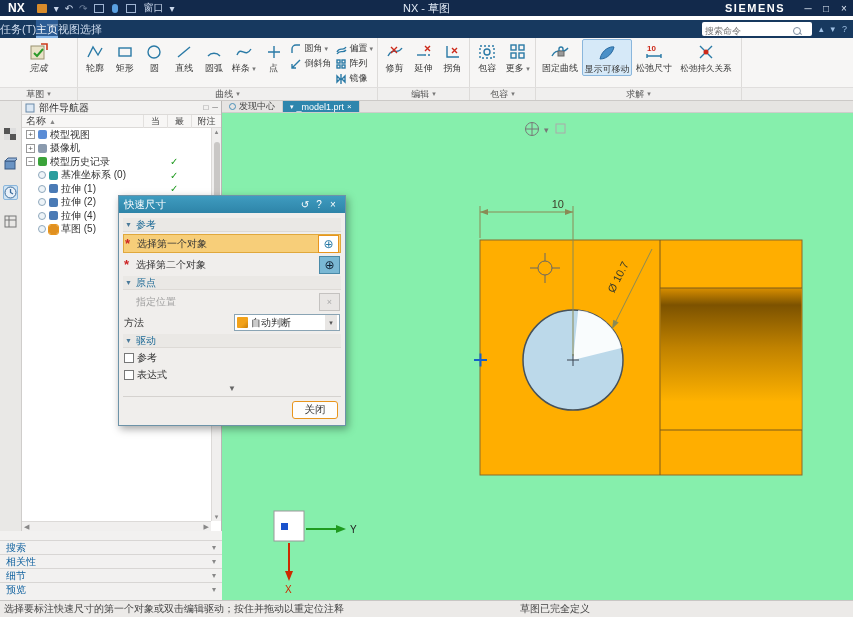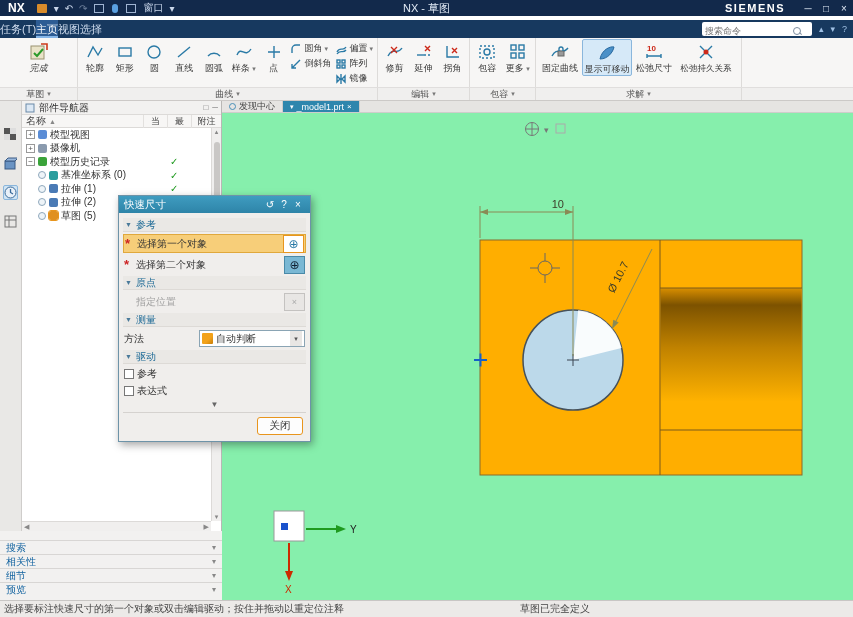--- a/index.html
+++ b/index.html
@@ -89,21 +89,21 @@
   
   .canvas { position:absolute; left:222px; top:101px; right:0; bottom:17px; background:#86efac; z-index:5; }
   .ctabbar { height:12px; background:#e6e4e2; border-bottom:1px solid #cfcdcb; display:flex; font-size:9px; align-items:stretch; }
   .ctab { display:flex; align-items:center; gap:3px; padding:0 7px; color:#444; border-right:1px solid #cfcdcb; }
   .ctab.active { background:#2e86ad; color:#fff; }
   .ctab .dot { width:7px; height:7px; border-radius:50%; border:1.5px solid #4a90b8; }
   .ctab.active .x { font-size:8px; }
   svg.draw { position:absolute; left:0; top:12px; }
 
   
-  .dialog { position:absolute; left:118px; top:195px; width:193px; z-index:40; background:#f0eeec;
+  .dialog { position:absolute; left:118px; top:195px; width:228px; z-index:40; background:#f0eeec;
             border:1px solid #6d93a8; box-shadow:2px 3px 8px rgba(0,0,0,.35); font-size:10px; }
   .dlg-title { height:17px; background:linear-gradient(#3f9cc0,#2e84a8); color:#fff; display:flex; align-items:center;
                padding:0 5px; font-size:10.5px; }
   .dlg-title .t { flex:1; }
   .dlg-title .ti { width:14px; text-align:center; font-size:10px; }
   .dlg-body { padding:3px 4px 5px; }
   .sec { display:flex; align-items:center; gap:4px; color:#1e6a96; background:#eae8e5; height:14px; padding-left:2px; margin-top:2px; border-bottom:1px solid #dddad6;}
   .sec .sc { font-size:7px; color:#4a7a9a; }
   .drow { display:flex; align-items:center; height:19px; margin:2px 0; gap:3px; padding:0 1px; }
   .drow .star { color:#cc2222; font-size:13px; font-weight:bold; width:9px; line-height:10px; }
@@ -485,20 +485,27 @@
     <div class="trow trel">
       <span class="noexp"></span>
       <span class="fdot"></span>
       <span class="fico" style="background:#4a7ab5"></span>
       <span>拉伸 (2)</span>
       <span class="tcheck">✓</span>
     </div>
     <div class="trow trel">
       <span class="noexp"></span>
       <span class="fdot"></span>
+      <span class="fico" style="background:#4a7ab5"></span>
+      <span>拉伸 (4)</span>
+      <span class="tcheck">✓</span>
+    </div>
+    <div class="trow trel">
+      <span class="noexp"></span>
+      <span class="fdot"></span>
       <span class="fico sel" style="background:#e09020"></span>
       <span>草图 (5)</span>
       <span class="tcheck">✓</span>
     </div>
   </div>
   <div class="vscroll">
     <span>▴</span>
     <span class="vthumb" style="position:absolute;top:12px;"></span>
     <span>▾</span>
   </div>
@@ -638,24 +645,20 @@
       <span>原点</span>
     </div>
     <div class="drow">
       <span class="noexp"></span>
       <span class="rtext gray">指定位置</span>
       <span class="selbtn dis">
           <span>×</span>
         </span>
     </div>
 
-    <div class="sec">
-      <span class="sc">▼</span>
-      <span>测量</span>
-    </div>
     <div class="drow">
       <span>方法</span>
       <span style="flex:1"></span>
       <span class="dd">
         <span class="ddic"></span>
         <span class="ddt">自动判断</span>
         <span class="dda">▾</span>
       </span>
     </div>
 

